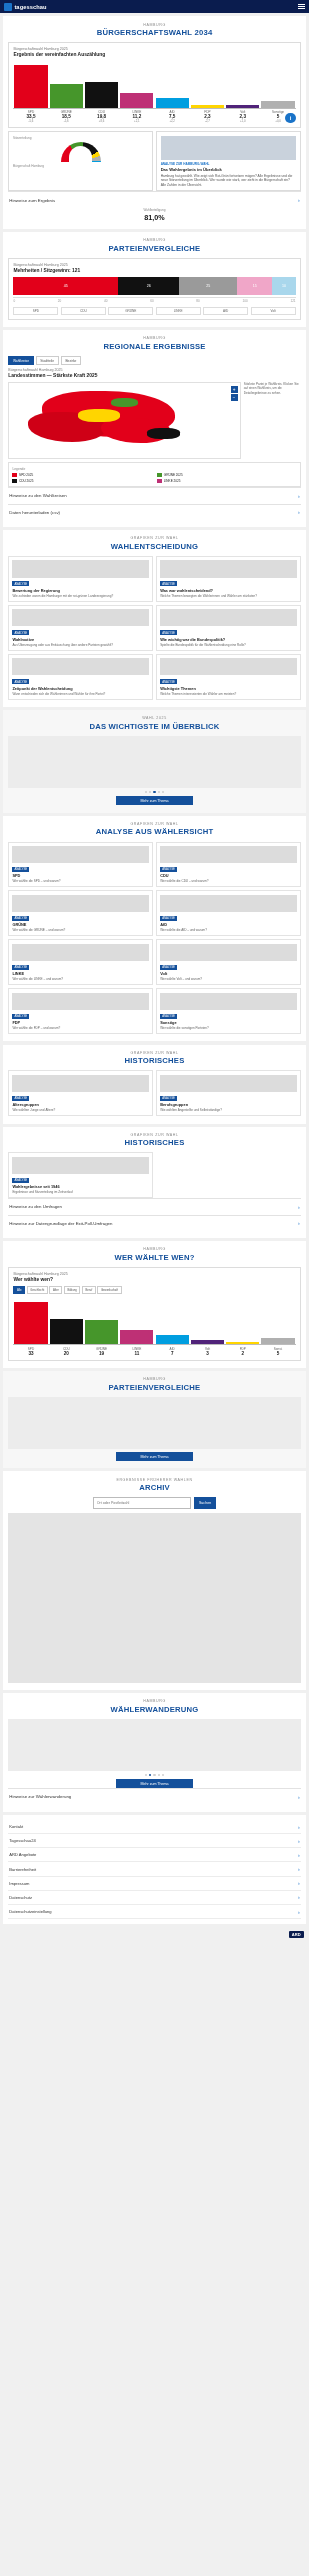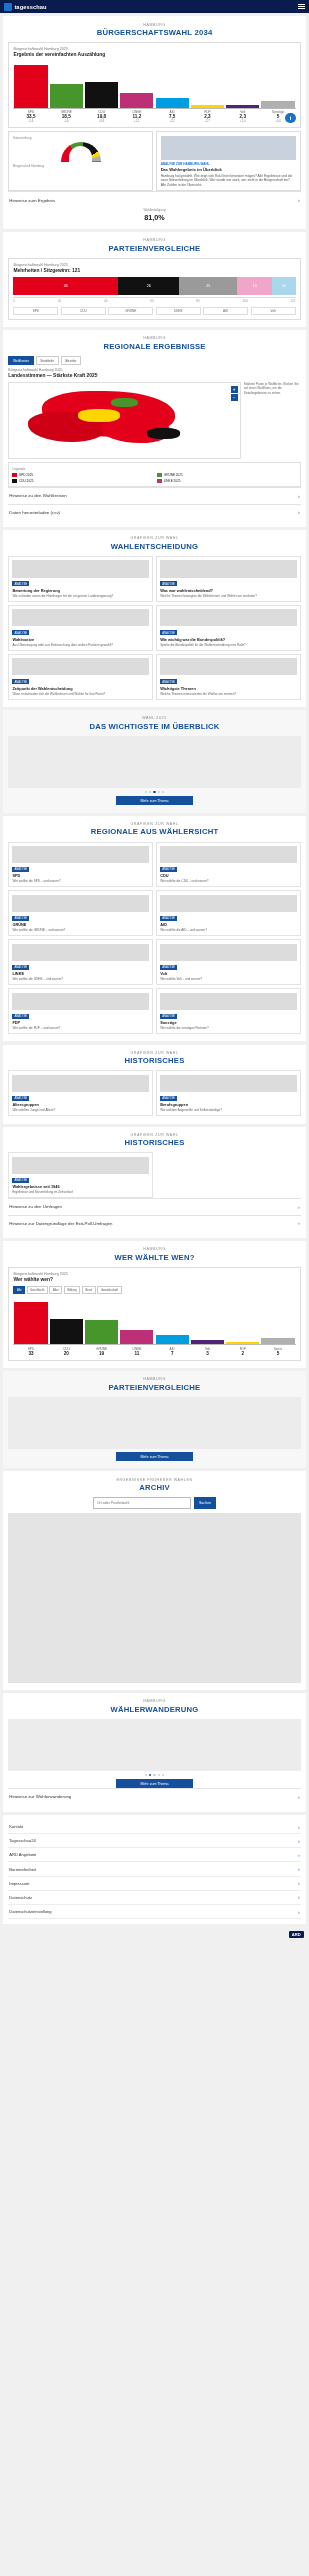--- a/index.html
+++ b/index.html
@@ -437,21 +437,21 @@
         <div class="dot"></div>
         <div class="dot on"></div>
         <div class="dot"></div>
         <div class="dot"></div>
       </div>
     <button class="btn-blue">Mehr zum Thema</button>
   </div>
 
   <div class="section">
     <div class="kicker">GRAFIKEN ZUR WAHL</div>
-    <div class="sec-title">REGIONALE AUS WÄHLERSICHT</div>
+    <div class="sec-title">ANALYSE AUS WÄHLERSICHT</div>
     <div class="tgrid" id="grid-parteien">
         <div class="tcard"><div class="ph"></div><span class="tag">ANALYSE</span><h4>SPD</h4><p>Wer wählte die SPD – und warum?</p></div>
         <div class="tcard"><div class="ph"></div><span class="tag">ANALYSE</span><h4>CDU</h4><p>Wer wählte die CDU – und warum?</p></div>
         <div class="tcard"><div class="ph"></div><span class="tag">ANALYSE</span><h4>GRÜNE</h4><p>Wer wählte die GRÜNE – und warum?</p></div>
         <div class="tcard"><div class="ph"></div><span class="tag">ANALYSE</span><h4>AfD</h4><p>Wer wählte die AfD – und warum?</p></div>
         <div class="tcard"><div class="ph"></div><span class="tag">ANALYSE</span><h4>LINKE</h4><p>Wer wählte die LINKE – und warum?</p></div>
         <div class="tcard"><div class="ph"></div><span class="tag">ANALYSE</span><h4>Volt</h4><p>Wer wählte Volt – und warum?</p></div>
         <div class="tcard"><div class="ph"></div><span class="tag">ANALYSE</span><h4>FDP</h4><p>Wer wählte die FDP – und warum?</p></div>
         <div class="tcard"><div class="ph"></div><span class="tag">ANALYSE</span><h4>Sonstige</h4><p>Wer wählte die sonstigen Parteien?</p></div>
       </div>

